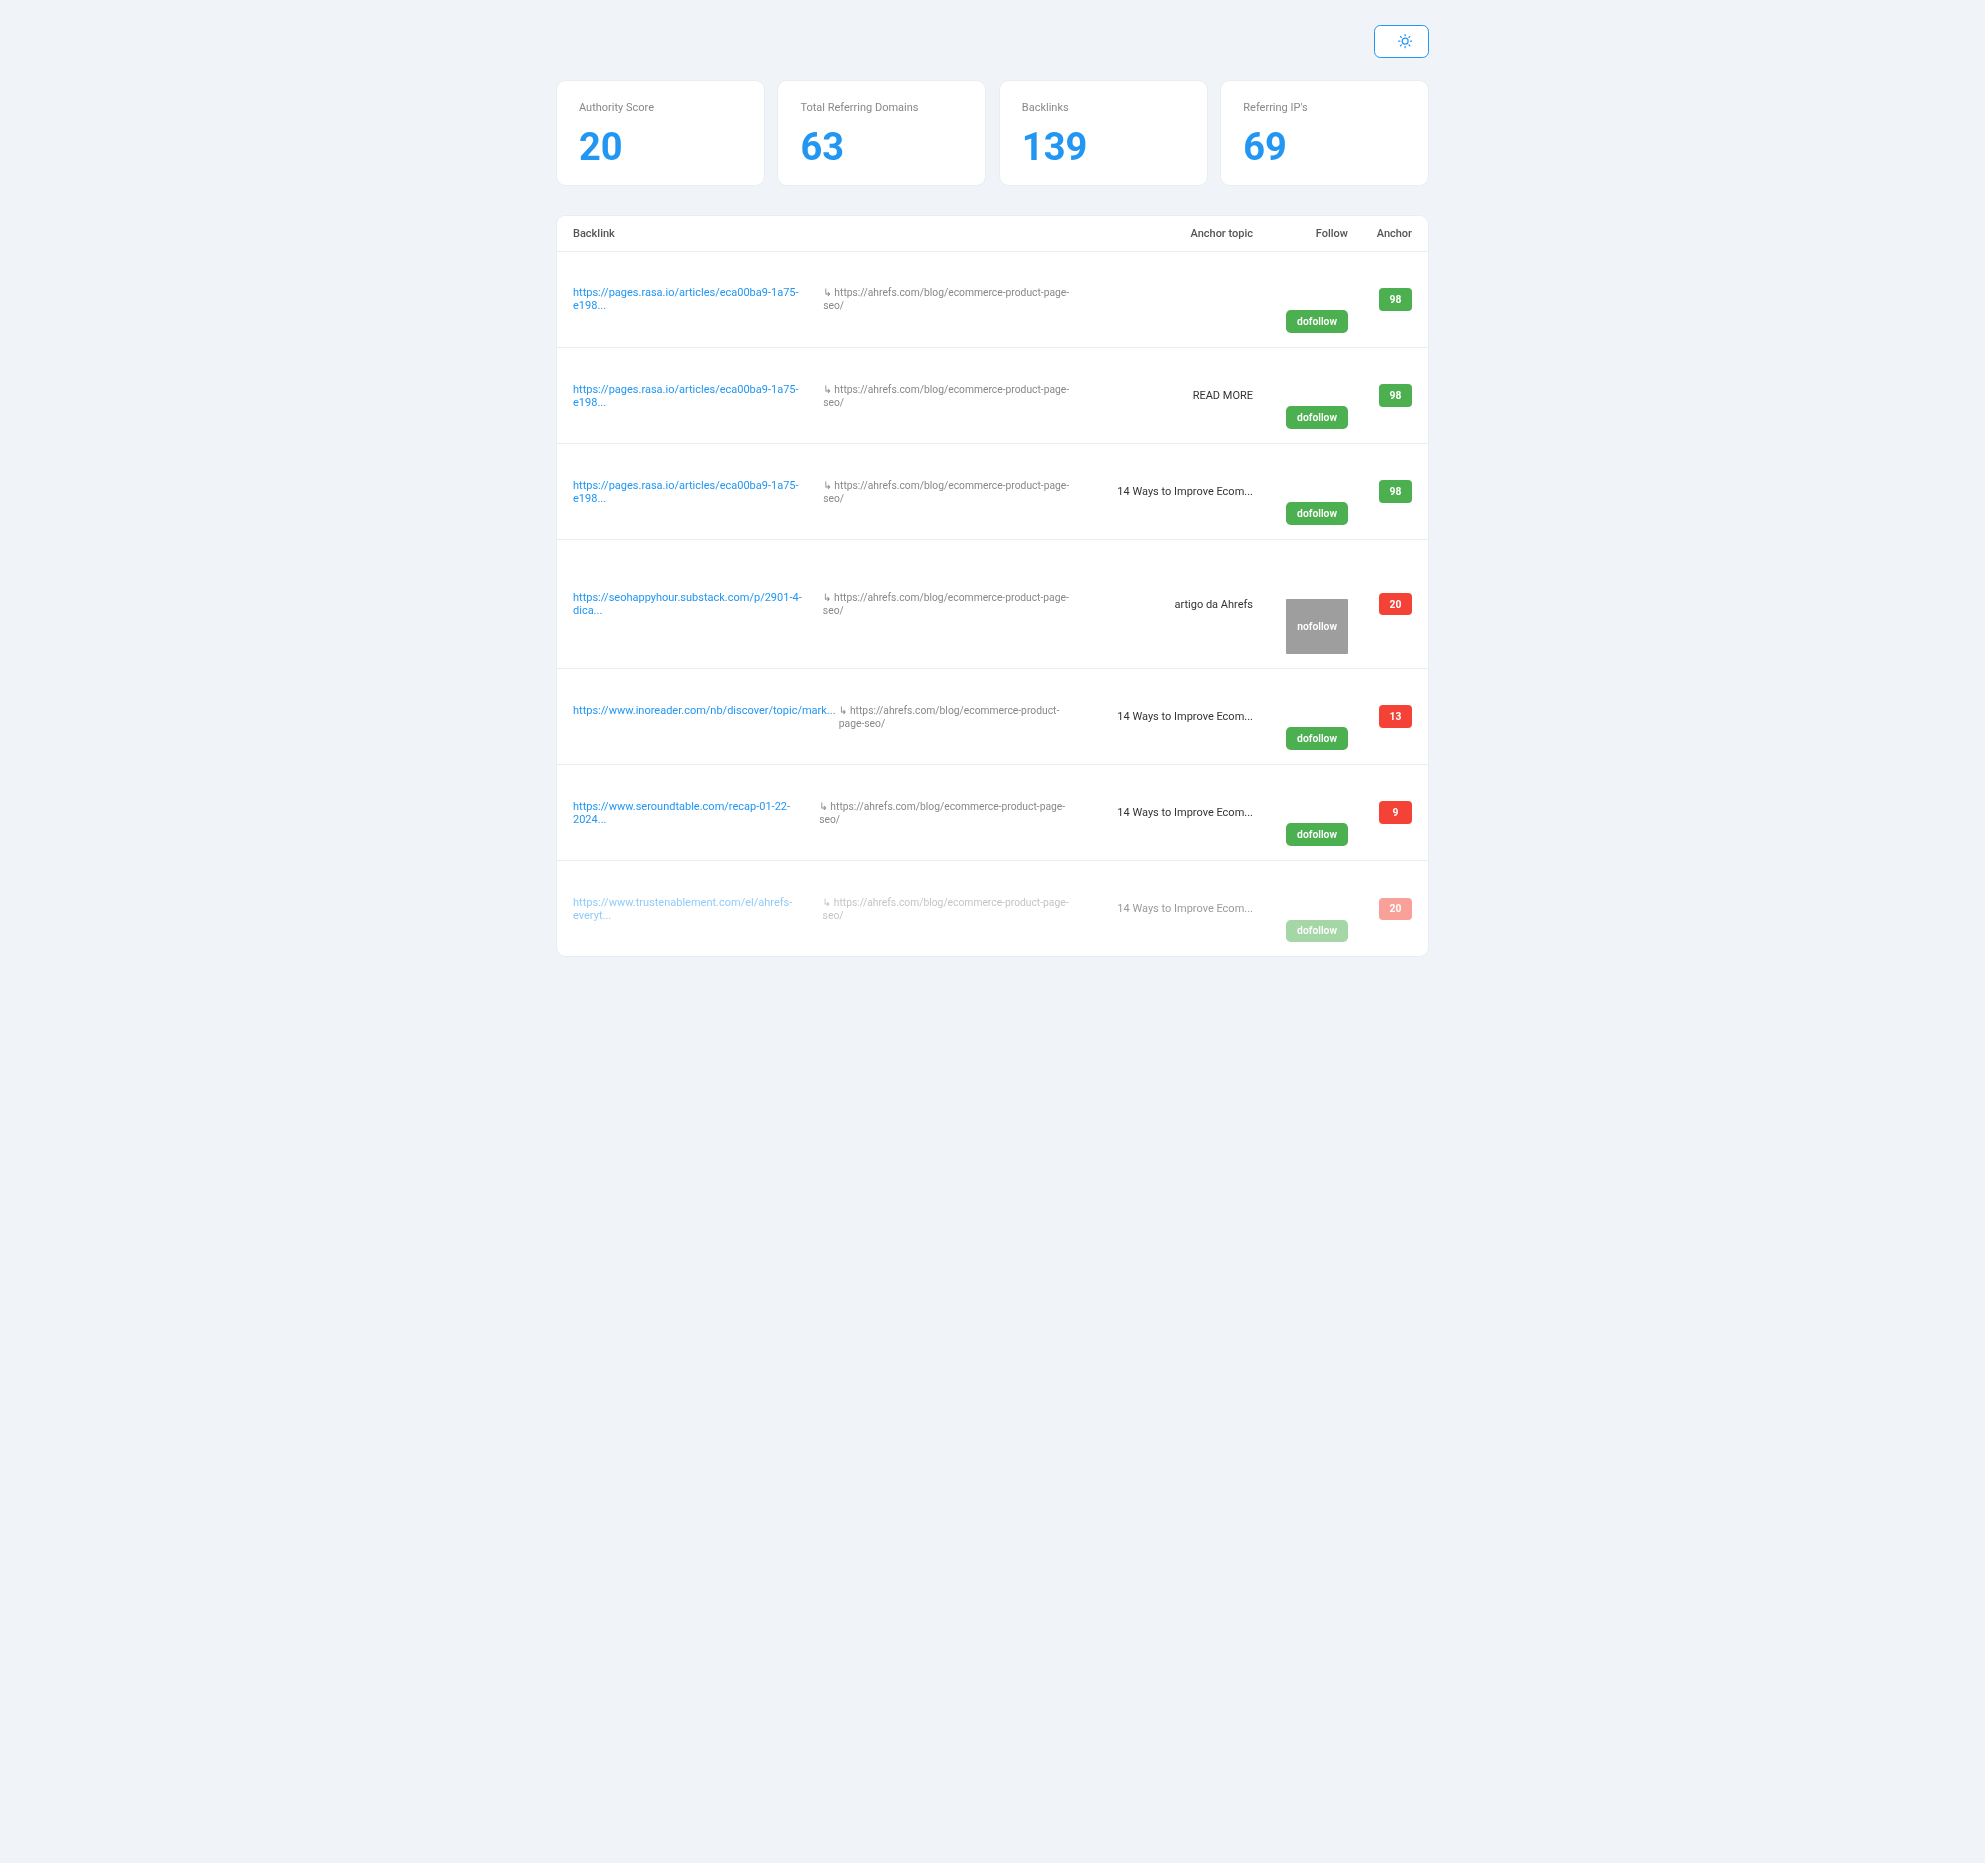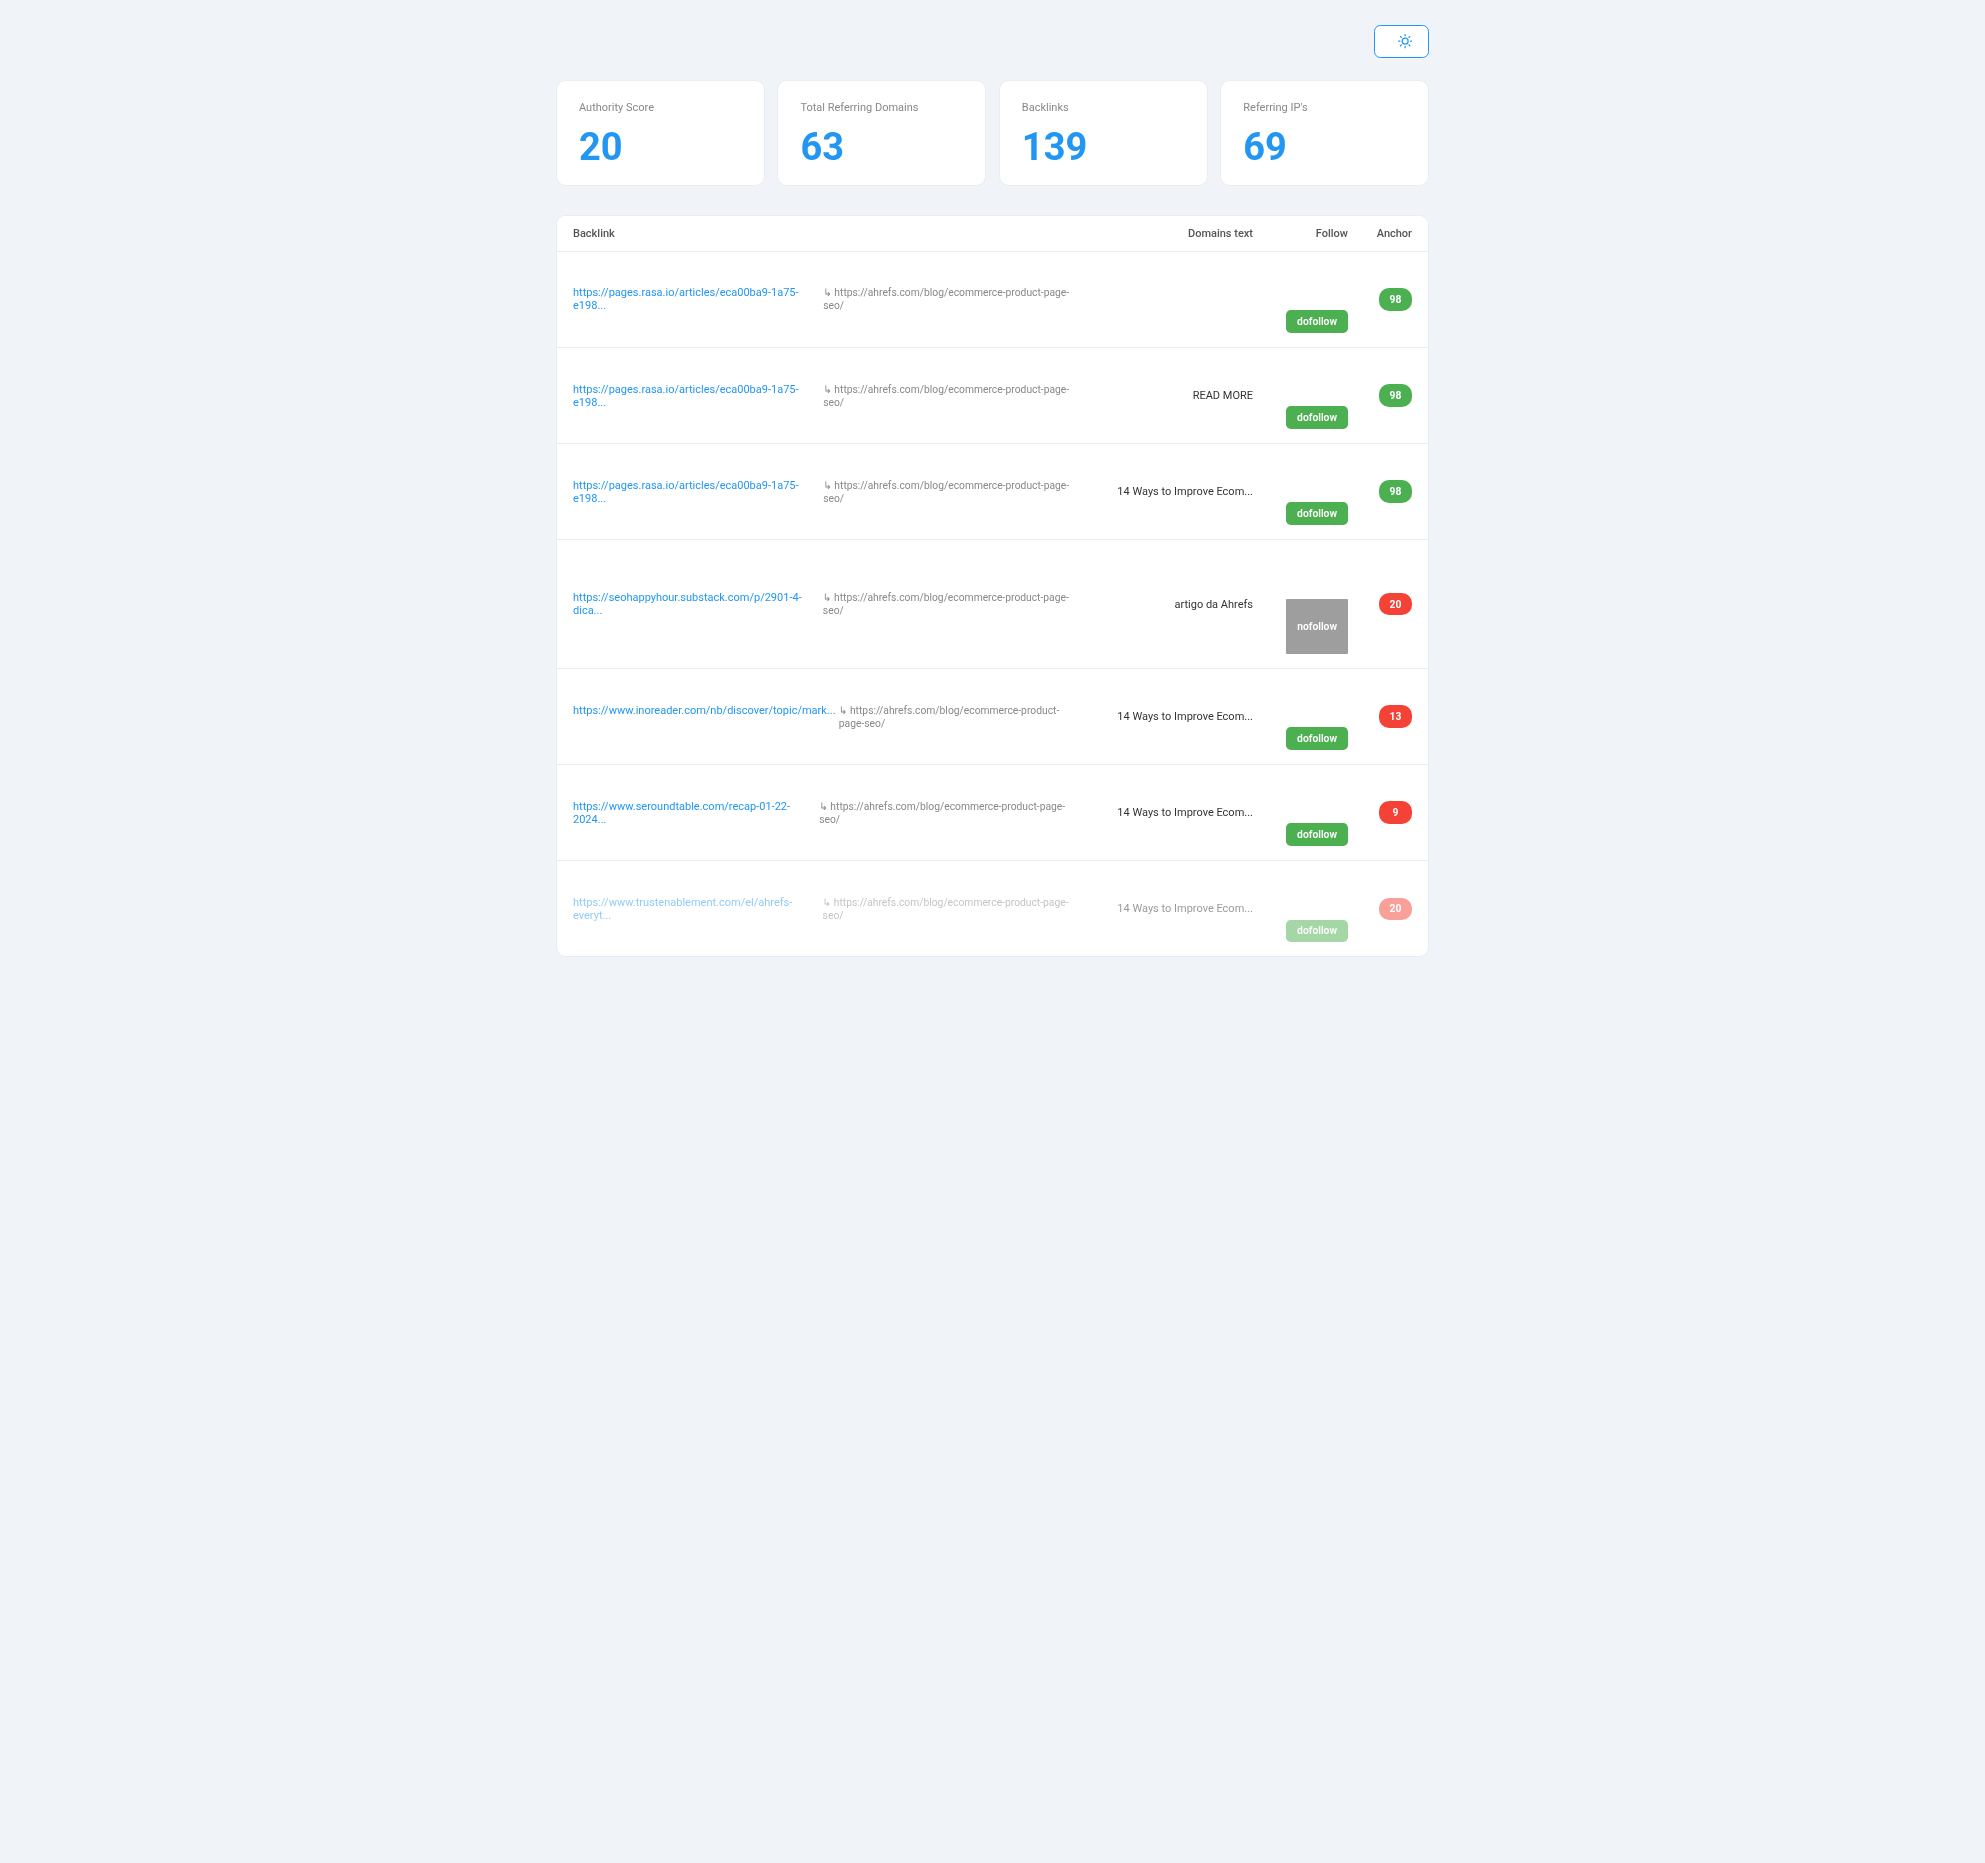--- a/index.html
+++ b/index.html
@@ -170,21 +170,21 @@
       font-size: 10.3px;
       font-weight: 600;
     }
 
     .score-cell {
       display: flex;
       justify-content: flex-end;
     }
 
     .score-badge {
-      border-radius: 10px;
+      border-radius: 4px;
       padding: 4.8px 9.5px;
       font-size: 10.3px;
       font-weight: 700;
       color: #fff;
       min-width: 33px;
       text-align: center;
     }
 
     .score-high {
       background: #4caf50;
@@ -235,21 +235,21 @@
     </div>
       <div class="stat-card">
       <div class="stat-label">Referring IP's</div>
       <div class="stat-value">69</div>
     </div>
     </div>
 
   <div class="table-container">
     <div class="table-header">
       <div class="table-header-cell">Backlink</div>
-      <div class="table-header-cell right">Domains text</div>
+      <div class="table-header-cell right">Anchor topic</div>
       <div class="table-header-cell right">Follow</div>
       <div class="table-header-cell right">Anchor</div>
     </div>
   <div class="table-row">
       <div class="backlink-cell">
         <a class="backlink-main" href="#">https://pages.rasa.io/articles/eca00ba9-1a75-e198...</a>
         <span class="backlink-sub">↳ https://ahrefs.com/blog/ecommerce-product-page-seo/</span>
       </div>
       <div class="anchor-cell"></div>
       <div class="follow-cell">

